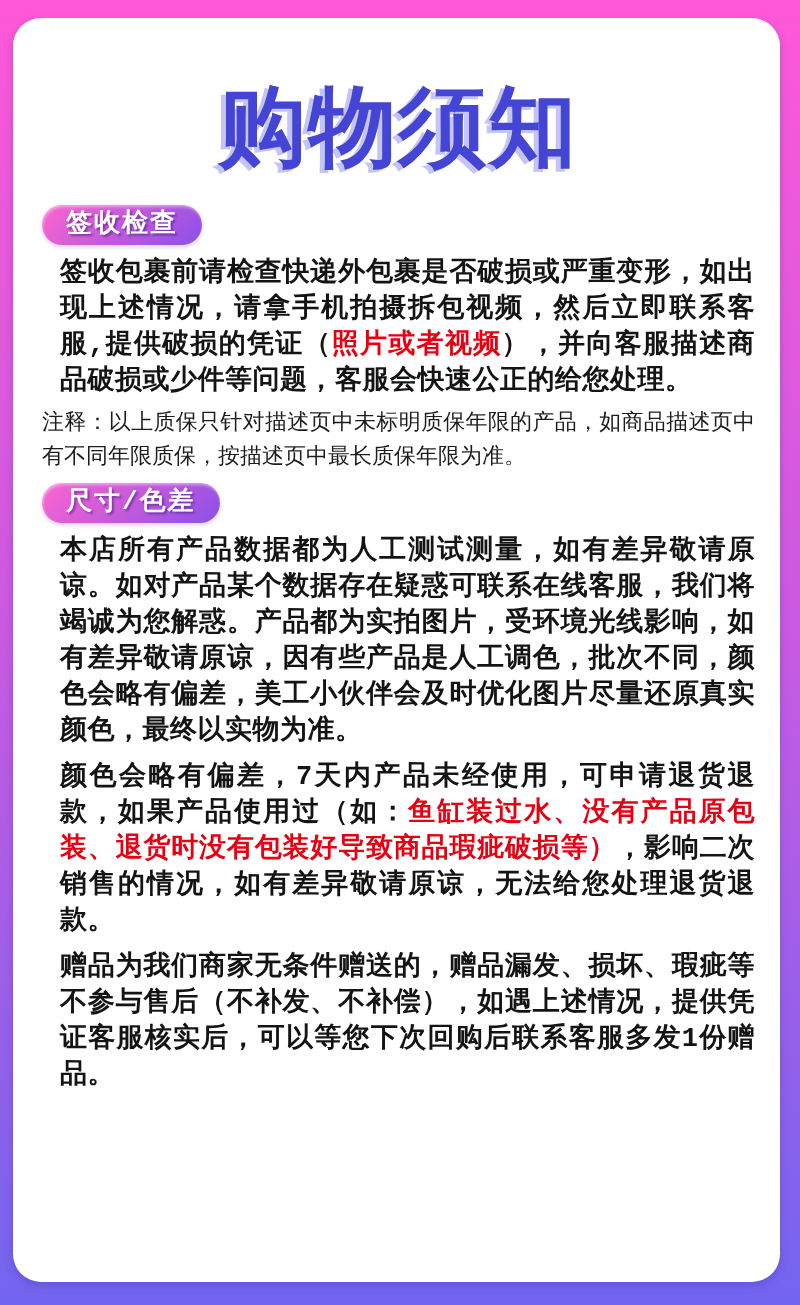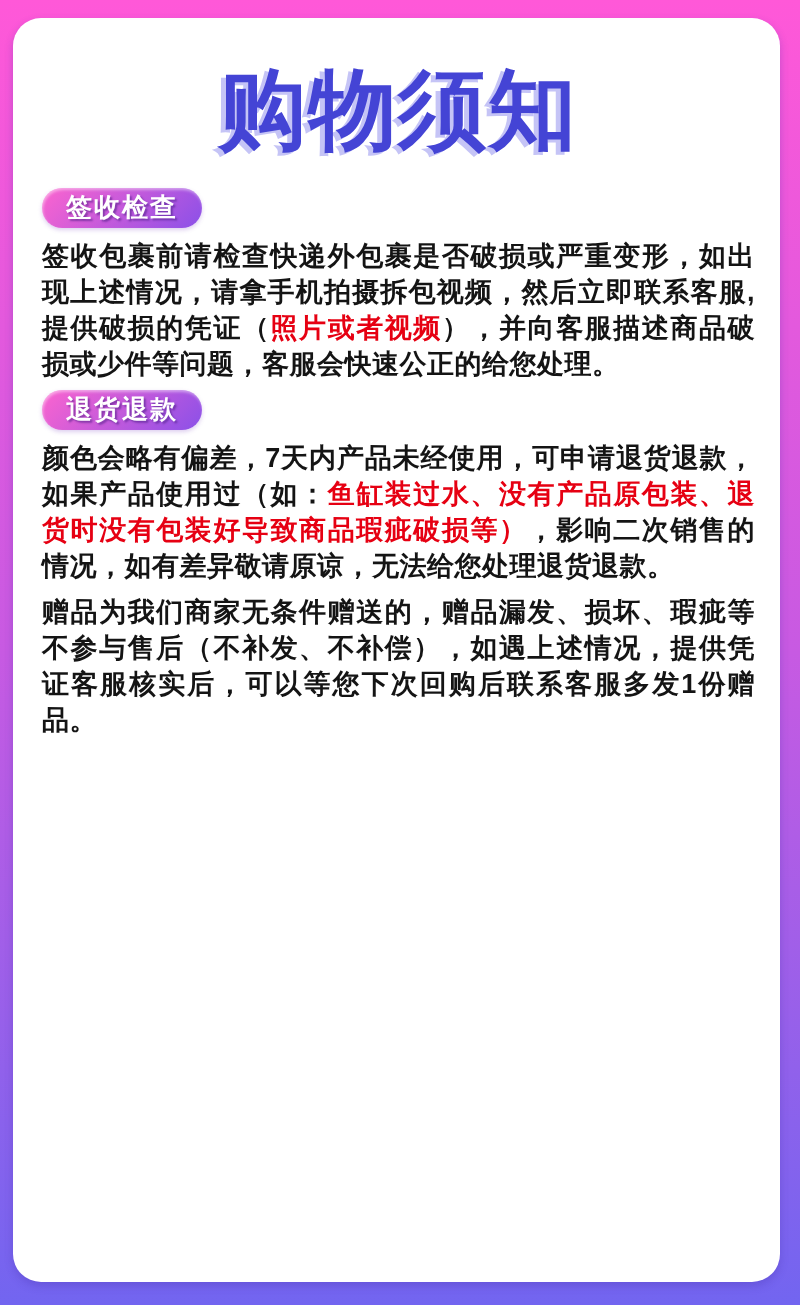--- a/index.html
+++ b/index.html
@@ -15,30 +15,30 @@
   .card {
     position:absolute;
     left:13px; top:18px; right:20px; bottom:23px;
     background:var(--card-bg,#ffffff);
     border-radius:28px;
     padding:0 25px 0 29px;
     box-shadow:0 4px 8px rgba(70,50,170,.30);
     overflow:hidden;
   }
   .title {
-    margin:42px 0 28px 0;
+    margin:59px 0 28px 0;
     text-align:center;
     font-size:88px;
     line-height:100px;
     font-weight:900;
     letter-spacing:2px;
     color:var(--title-color,#4444d5);
     text-shadow:-5px 3px 0 rgba(150,148,238,.55);
   }
-  .section { margin-top:8px; }
+  .section { margin-top:8px;font-family:Liberation Mono, monospace; }
   .badge {
     display:inline-block;
     min-width:160px;
     padding:6px 24px 8px 24px;
     border-radius:26px;
     background:linear-gradient(135deg, var(--badge-start,#fc64cf) 0%, var(--badge-end,#8b50e8) 100%);
     color:#ffffff;
     font-size:26px;
     line-height:26px;
     font-weight:900;
@@ -48,20 +48,21 @@
     box-shadow:inset 1px 2px 3px rgba(255,255,255,.45), 0 2px 4px rgba(120,60,190,.25);
   }
   .para {
     margin-top:10px;
     font-size:27px;
     line-height:36px;
     font-weight:700;
     color:var(--body-color,#141414);
     text-align:justify;
     letter-spacing:0.5px;
+    margin-left:18px;
   }
   .para .red { color:var(--red-color,#e60012); }
   .note {
     margin-top:2px;
     font-size:22px;
     line-height:34px;
     font-weight:500;
     color:#1c1c1c;
     text-align:justify;
   }
@@ -73,28 +74,30 @@
   <div class="card">
     <h1 class="title">购物须知</h1>
     <div id="sections">
   <section class="section">
     <div class="badge">签收检查</div>
     <p class="para"><span>签收包裹前请检查快递外包裹是否破损或严重变形，如出现上述情况，请拿手机拍摄拆包视频，然后立即联系客服,提供破损的凭证（</span><span class="red">照片或者视频</span><span>），并向客服描述商品破损或少件等问题，客服会快速公正的给您处理。</span></p>
     
   </section>
 
   <section class="section">
+    <p class="note">注释：以上质保只针对描述页中未标明质保年限的产品，如商品描述页中有不同年限质保，按描述页中最长质保年限为准。</p>
   </section>
 
   <section class="section">
+    <div class="badge">尺寸/色差</div>
+    <p class="para"><span>本店所有产品数据都为人工测试测量，如有差异敬请原谅。如对产品某个数据存在疑惑可联系在线客服，我们将竭诚为您解惑。产品都为实拍图片，受环境光线影响，如有差异敬请原谅，因有些产品是人工调色，批次不同，颜色会略有偏差，美工小伙伴会及时优化图片尽量还原真实颜色，最终以实物为准。</span></p>
     
   </section>
 
   <section class="section">
-    <div class="badge">退货退款</div>
     <p class="para"><span>颜色会略有偏差，7天内产品未经使用，可申请退货退款，如果产品使用过（如：</span><span class="red">鱼缸装过水、没有产品原包装、退货时没有包装好导致商品瑕疵破损等）</span><span>，影响二次销售的情况，如有差异敬请原谅，无法给您处理退货退款。</span></p>
     
   </section>
 
   <section class="section">
     <p class="para"><span>赠品为我们商家无条件赠送的，赠品漏发、损坏、瑕疵等不参与售后（不补发、不补偿），如遇上述情况，提供凭证客服核实后，可以等您下次回购后联系客服多发1份赠品。</span></p>
     
   </section>
 </div>
   </div>

